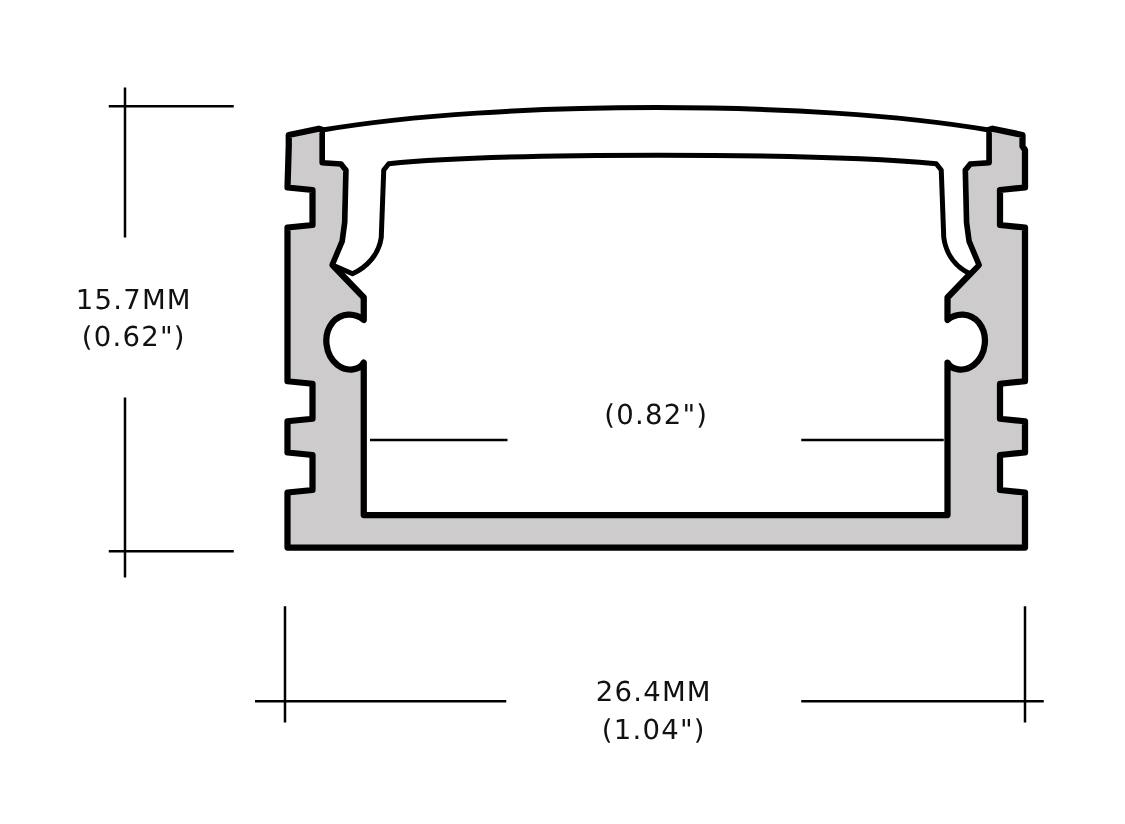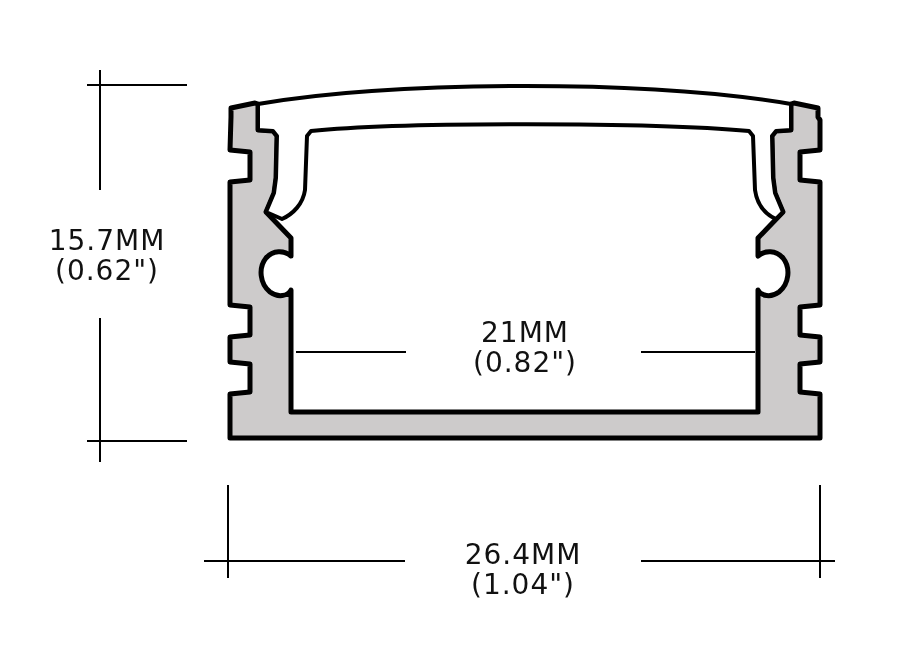--- a/index.html
+++ b/index.html
@@ -1,18 +1,18 @@
 <!DOCTYPE html>
 <html><head>
 <meta charset="utf-8">
 <style>
   html, body { margin:0; padding:0; background:#ffffff; }
   body { width:900px; height:659px; position:relative; overflow:hidden; font-family:"DejaVu Sans", sans-serif; }
   svg { position:absolute; left:0; top:0; }
-  .label { position:absolute; color:#111; font-family:"DejaVu Sans", sans-serif; font-size:28px; letter-spacing:1px; text-align:center; line-height:30px; }
+  .label { position:absolute; color:#111; font-family:"DejaVu Sans", sans-serif; font-size:22px; letter-spacing:1px; text-align:center; line-height:30px; }
   .label span { display:block; }
 </style>
 </head>
 <body>
 
 <svg width="900" height="659" viewBox="0 0 900 659">
 
   <g stroke="#000" stroke-width="2" fill="none">
     <line x1="100" y1="70" x2="100" y2="190"></line>
     <line x1="87" y1="85" x2="187" y2="85"></line>
@@ -44,20 +44,19 @@
        C765,214 757,204 755,190 L753,136 L749,131 C650,122 400,122 311,131 L307,136 L305,190
        C303,204 293,214 282,219 L266,212 L274,193 L276,178 L277,136 L273,131 L258,130 Z"></path>
 </svg>
 
 <div class="label" style="left:42px; top:226px; width:130px;">
   <span>15.7MM</span>
   <span>(0.62")</span>
 </div>
 
 <div class="label" style="left:450px; top:318px; width:150px;">
-  <span>21MM</span>
   <span>(0.82")</span>
 </div>
 
 <div class="label" style="left:448px; top:540px; width:150px;">
   <span>26.4MM</span>
   <span>(1.04")</span>
 </div>
 
 </body></html>

